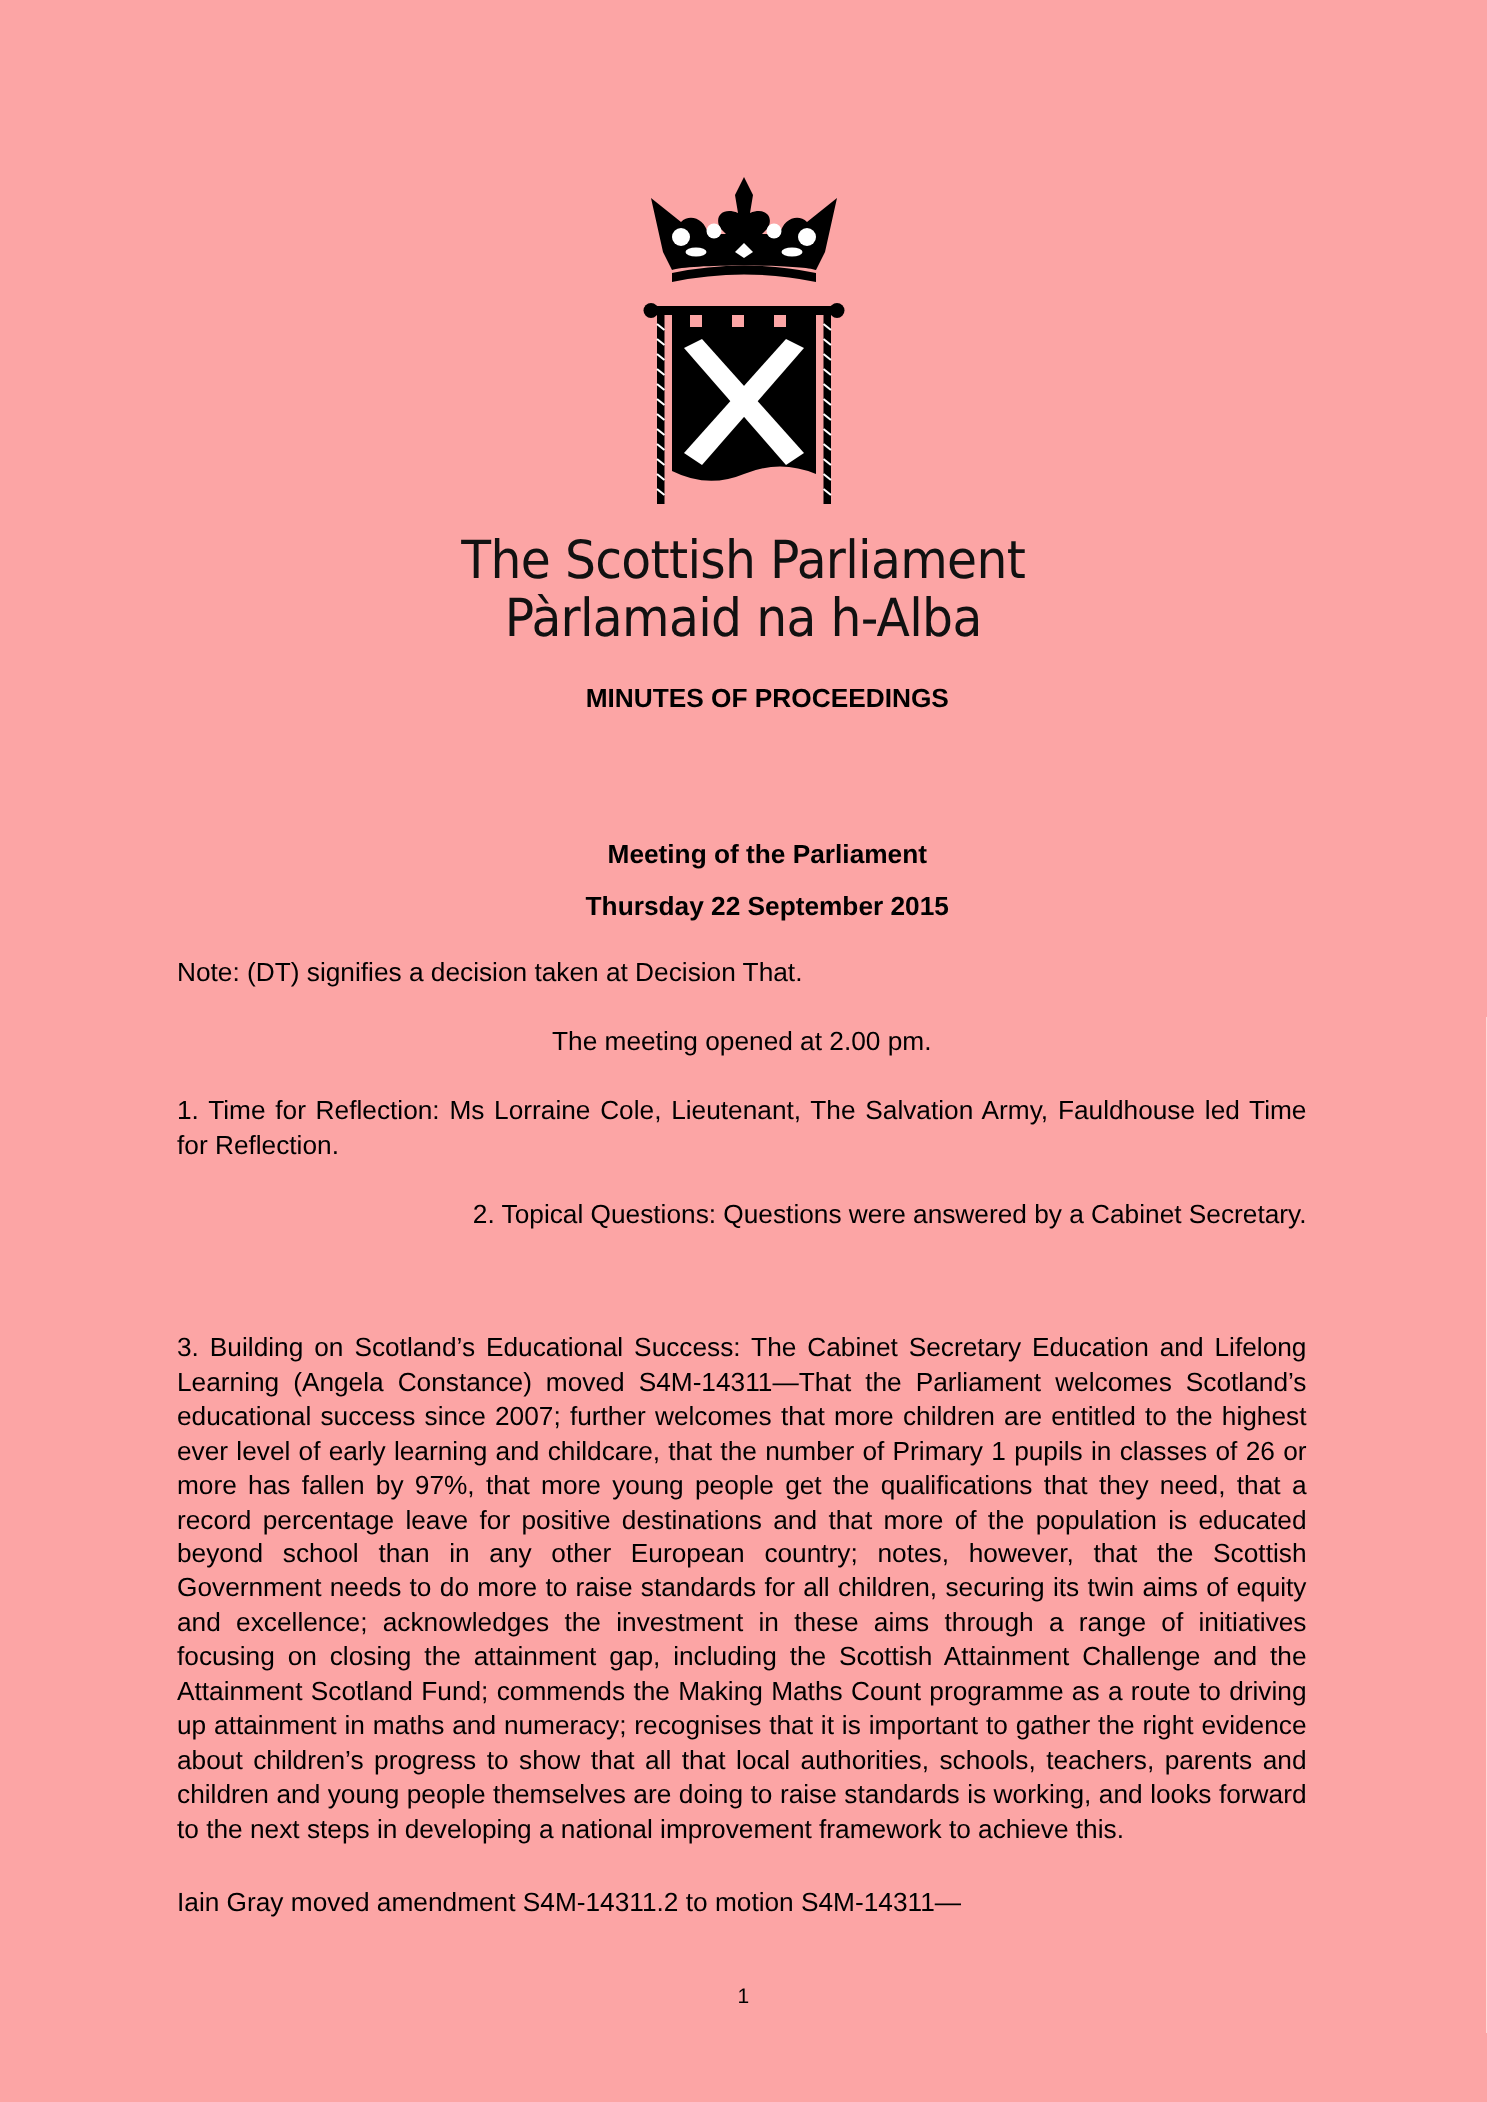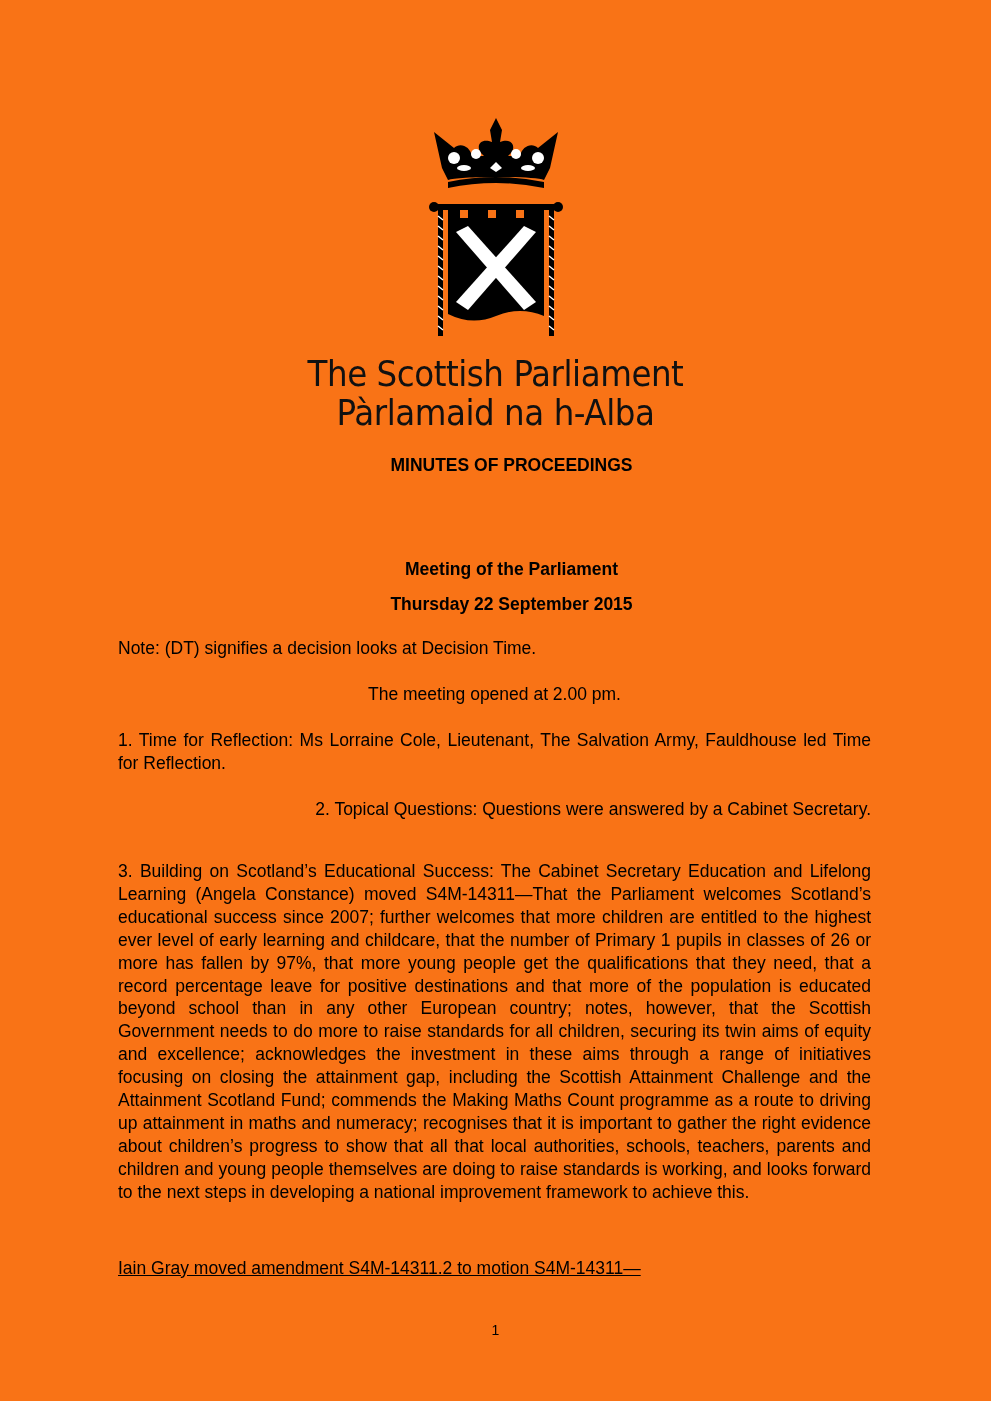--- a/index.html
+++ b/index.html
@@ -1,17 +1,17 @@
 <!DOCTYPE html>
 <html><head>
 <meta charset="utf-8">
 <style>
   html, body { margin: 0; padding: 0; background: #ffffff; }
   body { width: 991px; height: 1401px; position: relative; overflow: hidden; color: #000; }
-  .page { position: absolute; left: 0; top: 0; width: 991px; height: 1401px; background: #f97316; }
+  .page { position: absolute; left: 0; top: 0; width: 991px; height: 1401px; background: #fca5a5; }
   .crest { position: absolute; left: 424px; top: 116px; width: 144px; height: 224px; }
   .brand { position: absolute; left: 0; width: 991px; text-align: center;
            font-family: "DejaVu Sans", sans-serif; font-weight: normal; font-size: 35px;
            letter-spacing: -0.5px; line-height: 40px; color: #111; transform: scaleX(0.93); }
   .brand.l1 { top: 354px; }
   .brand.l2 { top: 393px; }
   .ctr { position: absolute; left: 0; width: 991px; text-align: center;
          font-family: "Liberation Sans", sans-serif; font-weight: bold; font-size: 17.5px;
          line-height: 22px; padding-left: 16px; }
   .txt { position: absolute; left: 118px; width: 753px;
@@ -77,31 +77,31 @@
     <path d="M112 116 L100 110 L32 186 L44 194 Z" fill="#fff"></path>
   </svg>
 
   <div class="brand l1">The Scottish Parliament</div>
   <div class="brand l2">Pàrlamaid na h-Alba</div>
 
   <div class="ctr" style="top:454px;">MINUTES OF PROCEEDINGS</div>
   <div class="ctr" style="top:546px;margin-top:12px;">Meeting of the Parliament</div>
   <div class="ctr" style="top:593px;">Thursday 22 September 2015</div>
 
-  <div class="txt" style="top:637px;">Note: (DT) signifies a decision looks at Decision Time.</div>
+  <div class="txt" style="top:637px;">Note: (DT) signifies a decision taken at Decision That.</div>
   <div class="txt" style="top:683px;text-align:center;">The meeting opened at 2.00 pm.</div>
 
   <div class="txt just" style="top:729px;">
     <b>1. Time for Reflection:</b><span> Ms Lorraine Cole, Lieutenant, The Salvation Army, Fauldhouse led Time for Reflection.</span>
   </div>
 
   <div class="txt" style="top:798px;text-align:right;">
     <b>2. Topical Questions:</b><span> Questions were answered by a Cabinet Secretary.</span>
   </div>
 
-  <div class="txt just" style="top:860px;">
+  <div class="txt just" style="top:887px;">
     <b>3. Building on Scotland’s Educational Success:</b><span> The Cabinet Secretary Education and Lifelong Learning (Angela Constance) moved S4M-14311—That the Parliament welcomes Scotland’s educational success since 2007; further welcomes that more children are entitled to the highest ever level of early learning and childcare, that the number of Primary 1 pupils in classes of 26 or more has fallen by 97%, that more young people get the qualifications that they need, that a record percentage leave for positive destinations and that more of the population is educated beyond school than in any other European country; notes, however, that the Scottish Government needs to do more to raise standards for all children, securing its twin aims of equity and excellence; acknowledges the investment in these aims through a range of initiatives focusing on closing the attainment gap, including the Scottish Attainment Challenge and the Attainment Scotland Fund; commends the Making Maths Count programme as a route to driving up attainment in maths and numeracy; recognises that it is important to gather the right evidence about children’s progress to show that all that local authorities, schools, teachers, parents and children and young people themselves are doing to raise standards is working, and looks forward to the next steps in developing a national improvement framework to achieve this.</span>
   </div>
 
-  <div class="txt" style="top:1257px;text-decoration:underline;">Iain Gray moved amendment S4M-14311.2 to motion S4M-14311—</div>
+  <div class="txt" style="top:1257px;">Iain Gray moved amendment S4M-14311.2 to motion S4M-14311—</div>
 
   <div class="pnum">1</div>
 </div>
 
 </body></html>

